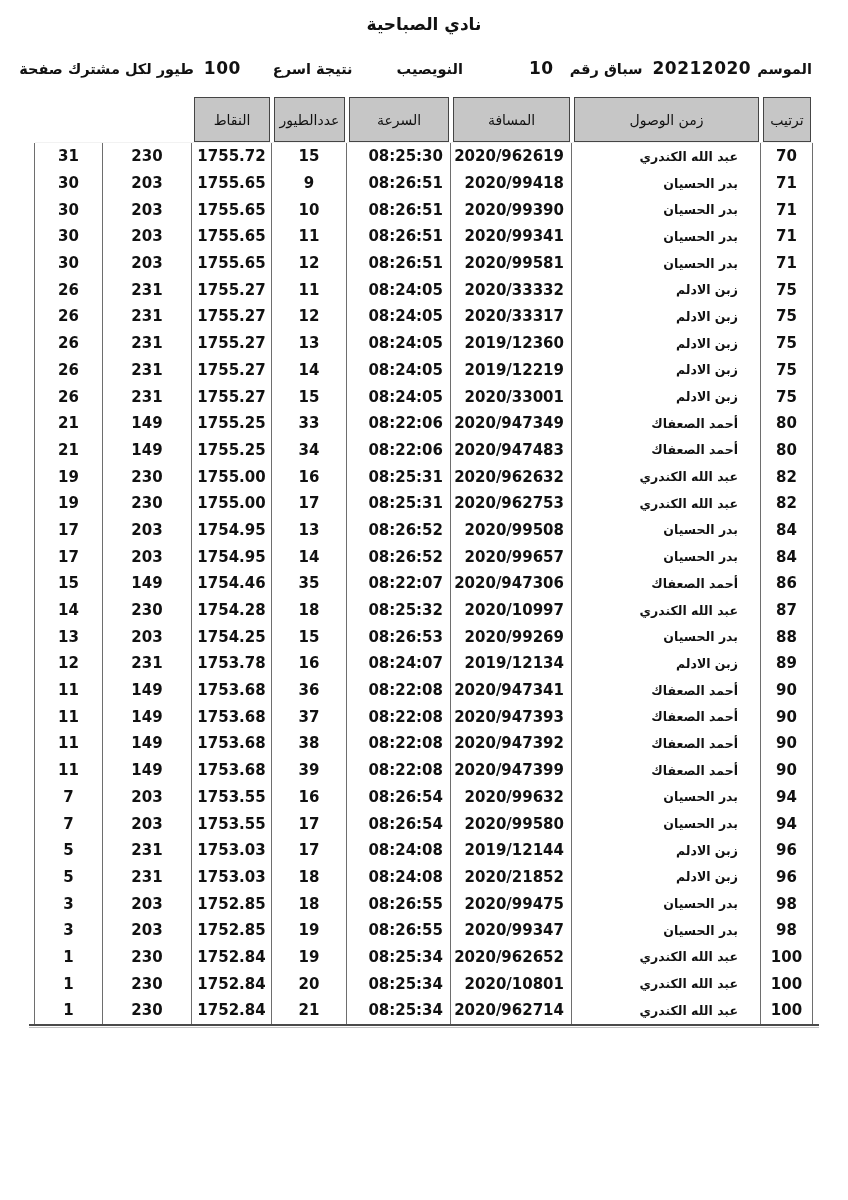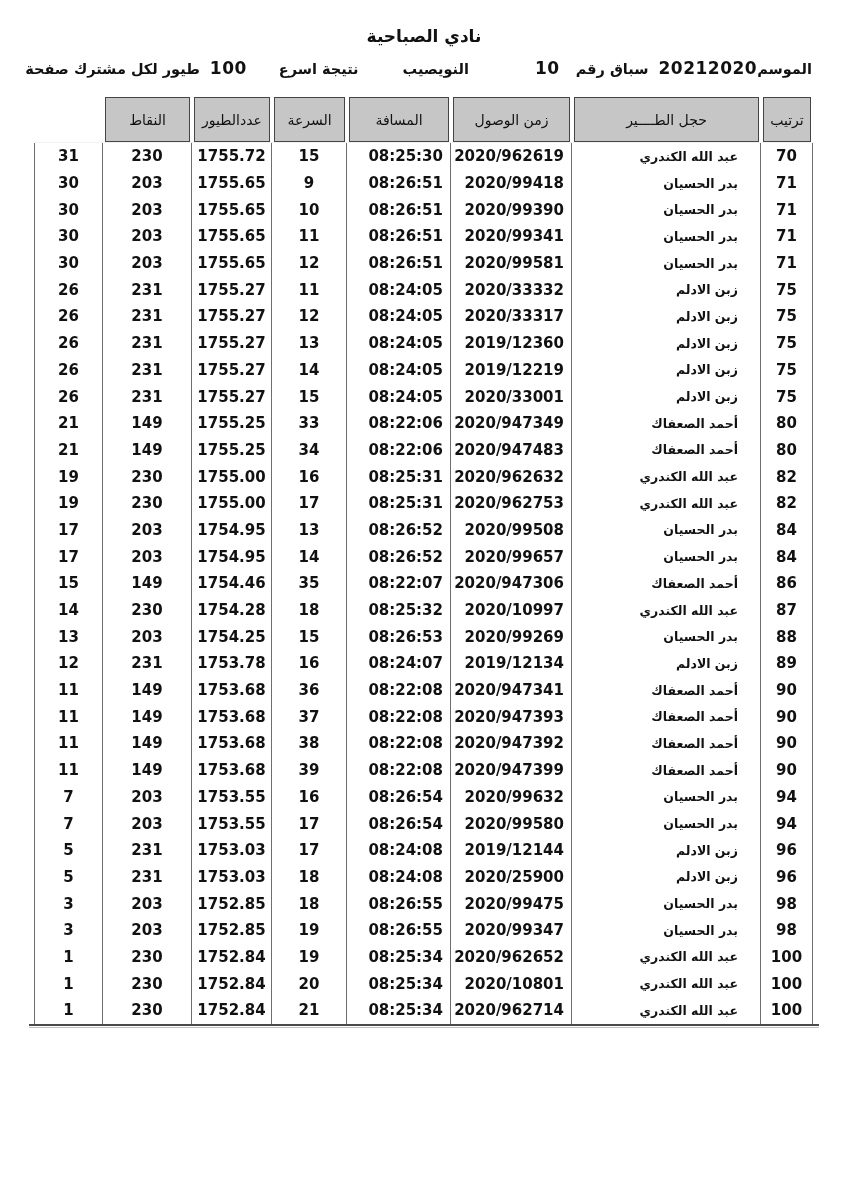--- a/index.html
+++ b/index.html
@@ -1,31 +1,31 @@
 <!DOCTYPE html>
 <html lang="ar"><head>
 <meta charset="utf-8">
 <style>
   * { box-sizing: border-box; margin: 0; padding: 0; }
   html, body { width: 848px; height: 1200px; background: #ffffff; overflow: hidden; }
   body { font-family: "DejaVu Sans", sans-serif; color: #111; }
   .page { position: relative; width: 848px; height: 1200px; background: #fff; }
 
   .club-title {
-    position: absolute; top: 26px; left: 0; width: 848px;
+    position: absolute; top: 14px; left: 0; width: 848px;
     text-align: center; font-weight: bold; font-size: 17px;
   }
 
   .info-line {
     position: absolute; top: 58px; right: 36px; left: 40px;
     display: flex; direction: rtl; align-items: baseline;
     font-weight: bold; font-size: 14.5px; white-space: nowrap;
   }
   .info-line .num { font-size: 17px; letter-spacing: 0.5px; }
-  .ml6  { margin-left: 0; }  .ml10 { margin-left: 10px; }
+  .ml6  { margin-left: 6px; }  .ml10 { margin-left: 10px; }
   .ml26 { margin-left: 16px; } .ml30 { margin-left: 44px; }
   .ml32 { margin-left: 32px; } .ml66 { margin-left: 66px; }
 
   .race-table {
     position: absolute; top: 97px; left: 35px; width: 778px;
     direction: rtl;
   }
   .grid-row {
     display: grid;
     grid-template-columns: 52px 189px 121px 104px 75px 80px 89px 68px;
@@ -65,21 +65,20 @@
     <span class="ml30">النويصيب</span>
     <span class="ml32">نتيجة اسرع</span>
     <span class="num ml10">100</span>
     <span class="ml26">طيور لكل مشترك صفحة</span>
 
   </div>
 
   <div class="race-table">
     <div class="grid-row thead">
       <div class="th">ترتيب</div>
-      <div class="th">حجل الطــــير</div>
       <div class="th">زمن الوصول</div>
       <div class="th">المسافة</div>
       <div class="th">السرعة</div>
       <div class="th">عددالطيور</div>
       <div class="th">النقاط</div>
     </div>
     <div class="tbody">
         <div class="grid-row row">
           <div class="cell c-rank">70</div>
           <div class="cell c-name">عبد الله الكندري</div>
@@ -346,21 +345,21 @@
           <div class="cell c-ring">2019/12144</div>
           <div class="cell c-arrival">08:24:08</div>
           <div class="cell c-distance">17</div>
           <div class="cell c-speed">1753.03</div>
           <div class="cell c-birds">231</div>
           <div class="cell c-points">5</div>
         </div>
         <div class="grid-row row">
           <div class="cell c-rank">96</div>
           <div class="cell c-name">زبن الادلم</div>
-          <div class="cell c-ring">2020/25900</div>
+          <div class="cell c-ring">2020/21852</div>
           <div class="cell c-arrival">08:24:08</div>
           <div class="cell c-distance">18</div>
           <div class="cell c-speed">1753.03</div>
           <div class="cell c-birds">231</div>
           <div class="cell c-points">5</div>
         </div>
         <div class="grid-row row">
           <div class="cell c-rank">98</div>
           <div class="cell c-name">بدر الحسيان</div>
           <div class="cell c-ring">2020/99475</div>

